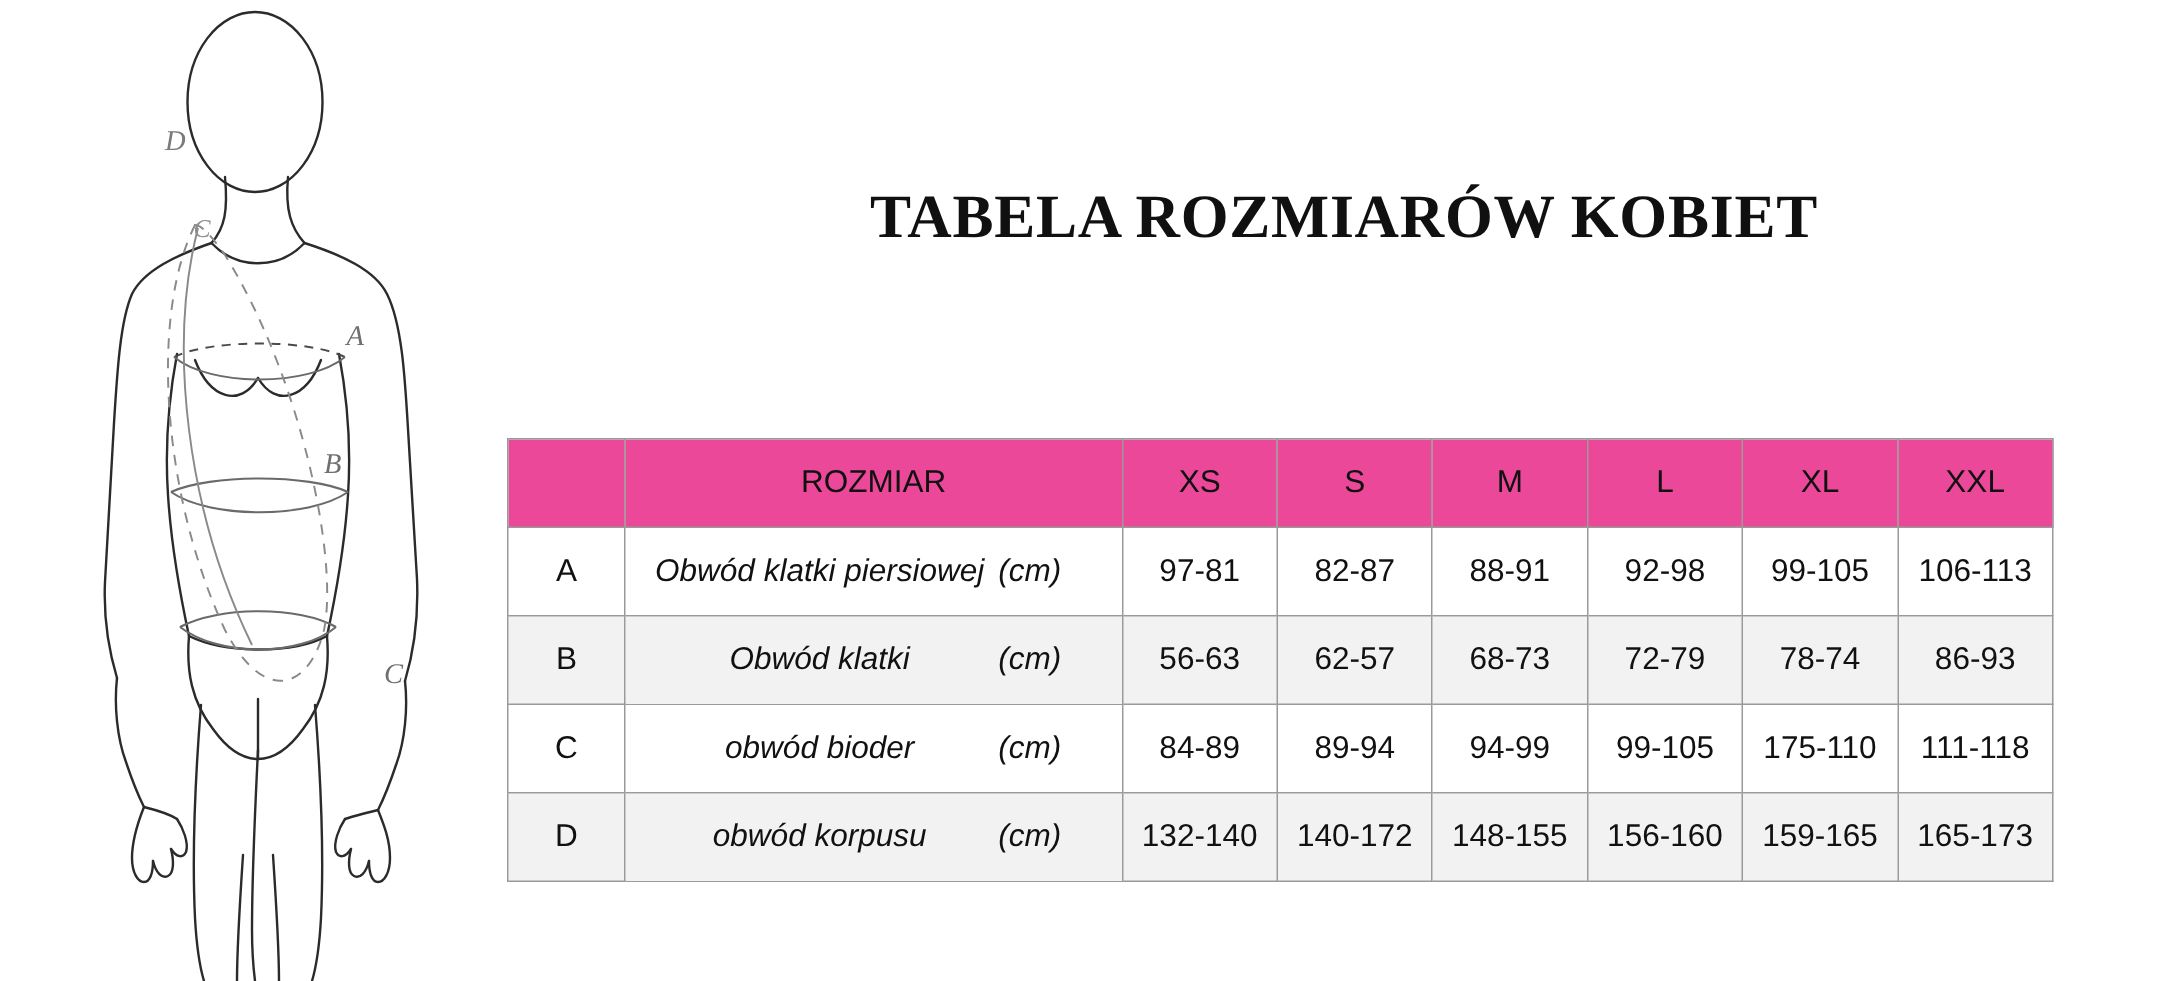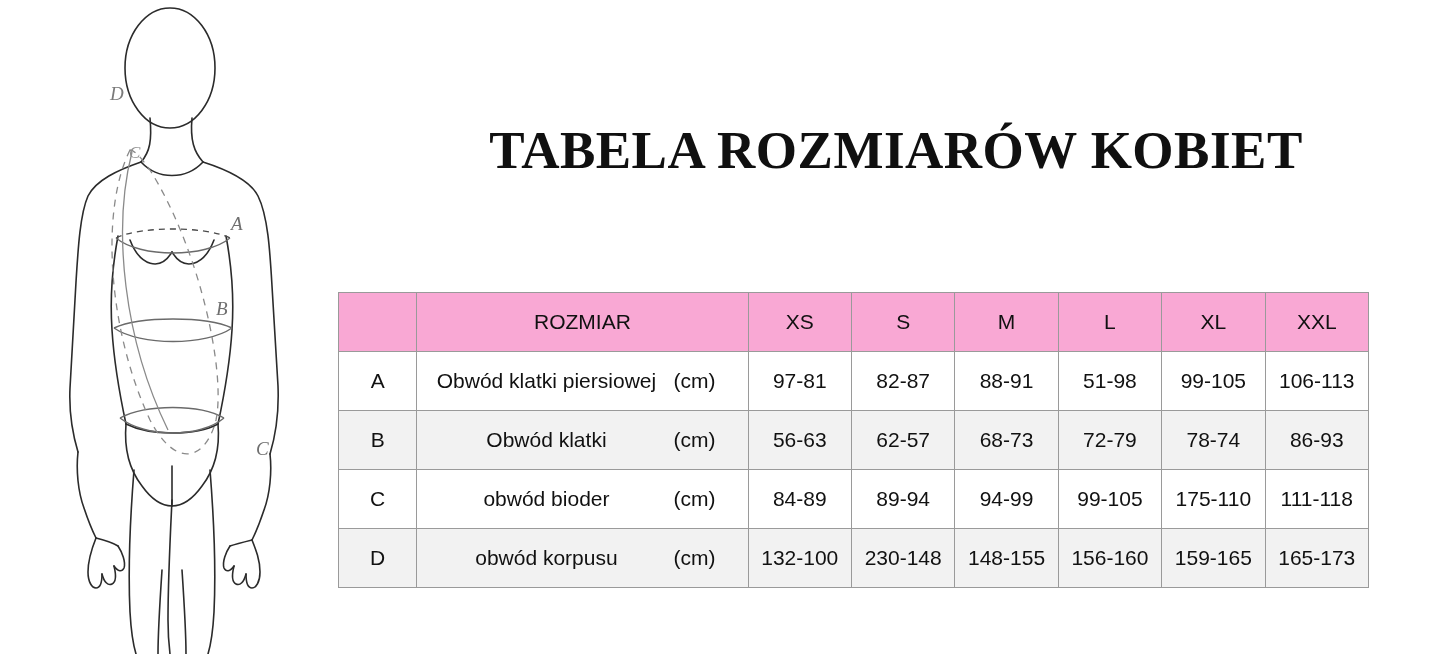--- a/index.html
+++ b/index.html
@@ -32,21 +32,21 @@
 
   
   .title {
     position: absolute;
     left: 340px;
     top: 120px;
     width: 1112px;
     text-align: center;
     font-family: "Liberation Serif", serif;
     font-weight: bold;
-    font-size: 53px;
+    font-size: 41px;
     letter-spacing: 0.5px;
     color: #101010;
     white-space: nowrap;
   }
 
   
   .table-wrap {
     position: absolute;
     left: 338px;
     top: 292px;
@@ -62,47 +62,48 @@
     border: 1px solid #9a9a9a;
     font-size: 21px;
     font-weight: normal;
     color: #111;
     padding: 0;
     height: 58px;
     text-align: center;
     vertical-align: middle;
   }
   thead th {
-    background: #f9a8d4;
+    background: #ec4899;
     height: 66px;
   }
   .col-letter { width: 78px; }
   .col-label  { width: 330px; }
   .col-size   { width: 103px; }
 
   .label-cell {
     position: relative;
     text-align: left;
   }
   .label-inner {
     display: flex;
     align-items: center;
     justify-content: space-between;
     padding: 0 24px 0 10px;
     height: 100%;
     box-sizing: border-box;
+    font-style: italic;
   }
   .label-text {
     flex: 1;
     text-align: center;
     line-height: 1.25;
   }
   .unit-text {
     width: 58px;
-    text-align: center;
+    text-align: left;
     flex: none;
   }
   .hdr-rozmiar {
     text-align: center;
   }
   tbody tr:nth-child(odd) td { background: #ffffff; }
   tbody tr:nth-child(even) td { background: #f2f2f2; }
   tbody tr:nth-child(1) td { background: #ffffff; }
   tbody tr:nth-child(2) td { background: #f2f2f2; }
   tbody tr:nth-child(3) td { background: #ffffff; }
@@ -227,21 +228,21 @@
           <td>A</td>
           <td class="label-cell two-line">
             <div class="label-inner">
               <span class="label-text">Obwód klatki piersiowej</span>
               <span class="unit-text">(cm)</span>
             </div>
           </td>
           <td>97-81</td>
           <td>82-87</td>
           <td>88-91</td>
-          <td>51-98</td>
+          <td>92-98</td>
           <td>99-105</td>
           <td>106-113</td>
         </tr>
         <tr>
           <td>B</td>
           <td class="label-cell">
             <div class="label-inner">
               <span class="label-text">Obwód klatki</span>
               <span class="unit-text">(cm)</span>
             </div>
@@ -269,22 +270,22 @@
           <td>111-118</td>
         </tr>
         <tr>
           <td>D</td>
           <td class="label-cell">
             <div class="label-inner">
               <span class="label-text">obwód korpusu</span>
               <span class="unit-text">(cm)</span>
             </div>
           </td>
-          <td>132-100</td>
-          <td>230-148</td>
+          <td>132-140</td>
+          <td>140-172</td>
           <td>148-155</td>
           <td>156-160</td>
           <td>159-165</td>
           <td>165-173</td>
         </tr>
       </tbody>
     </table>
   </div>
 
 </div>

